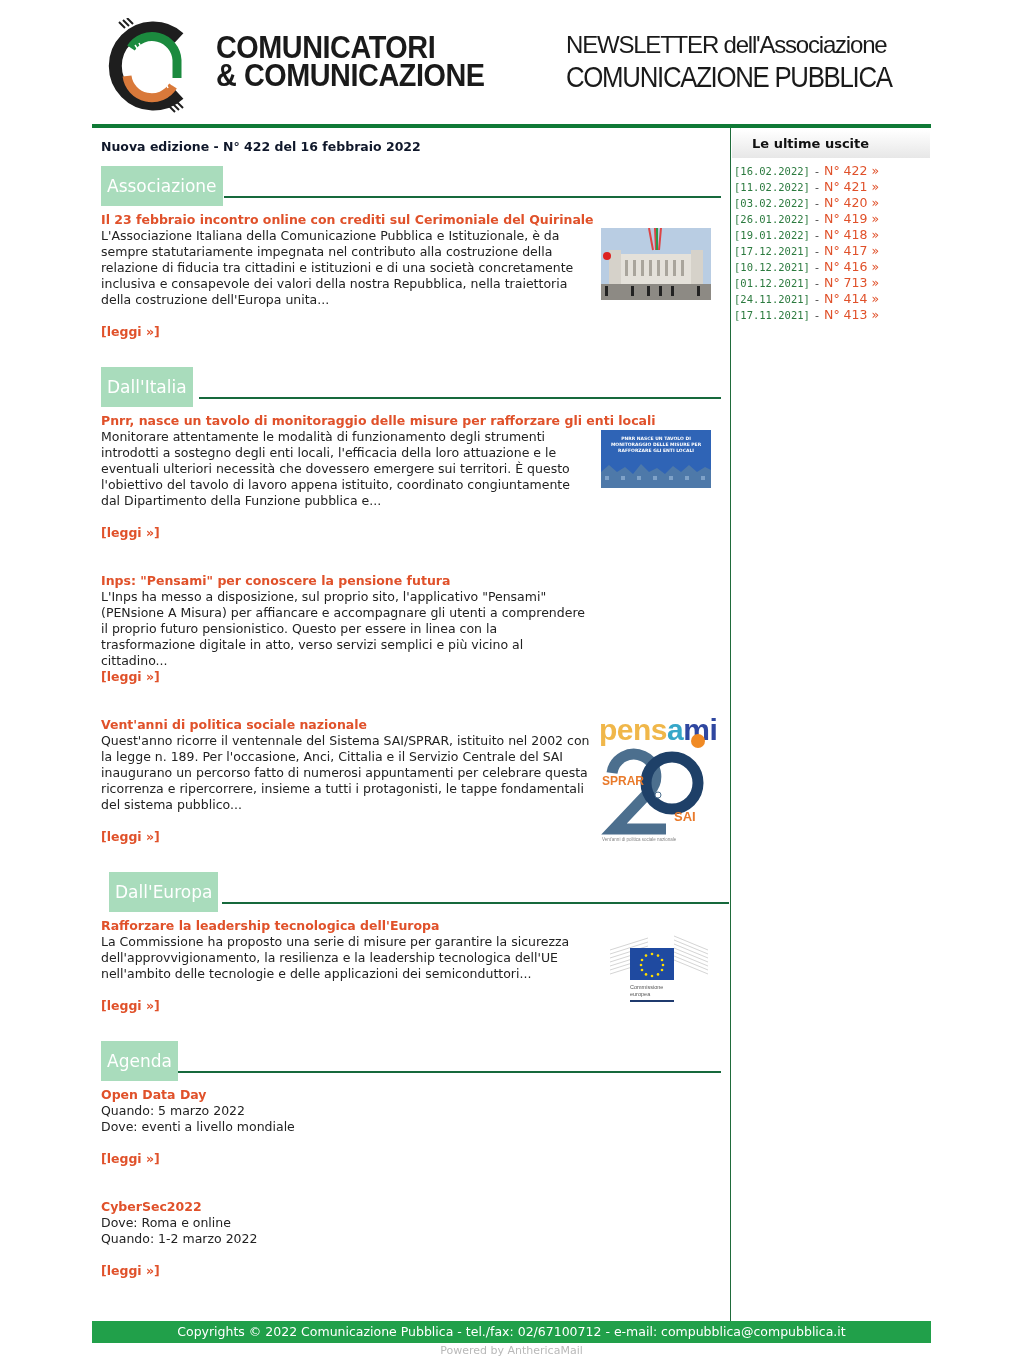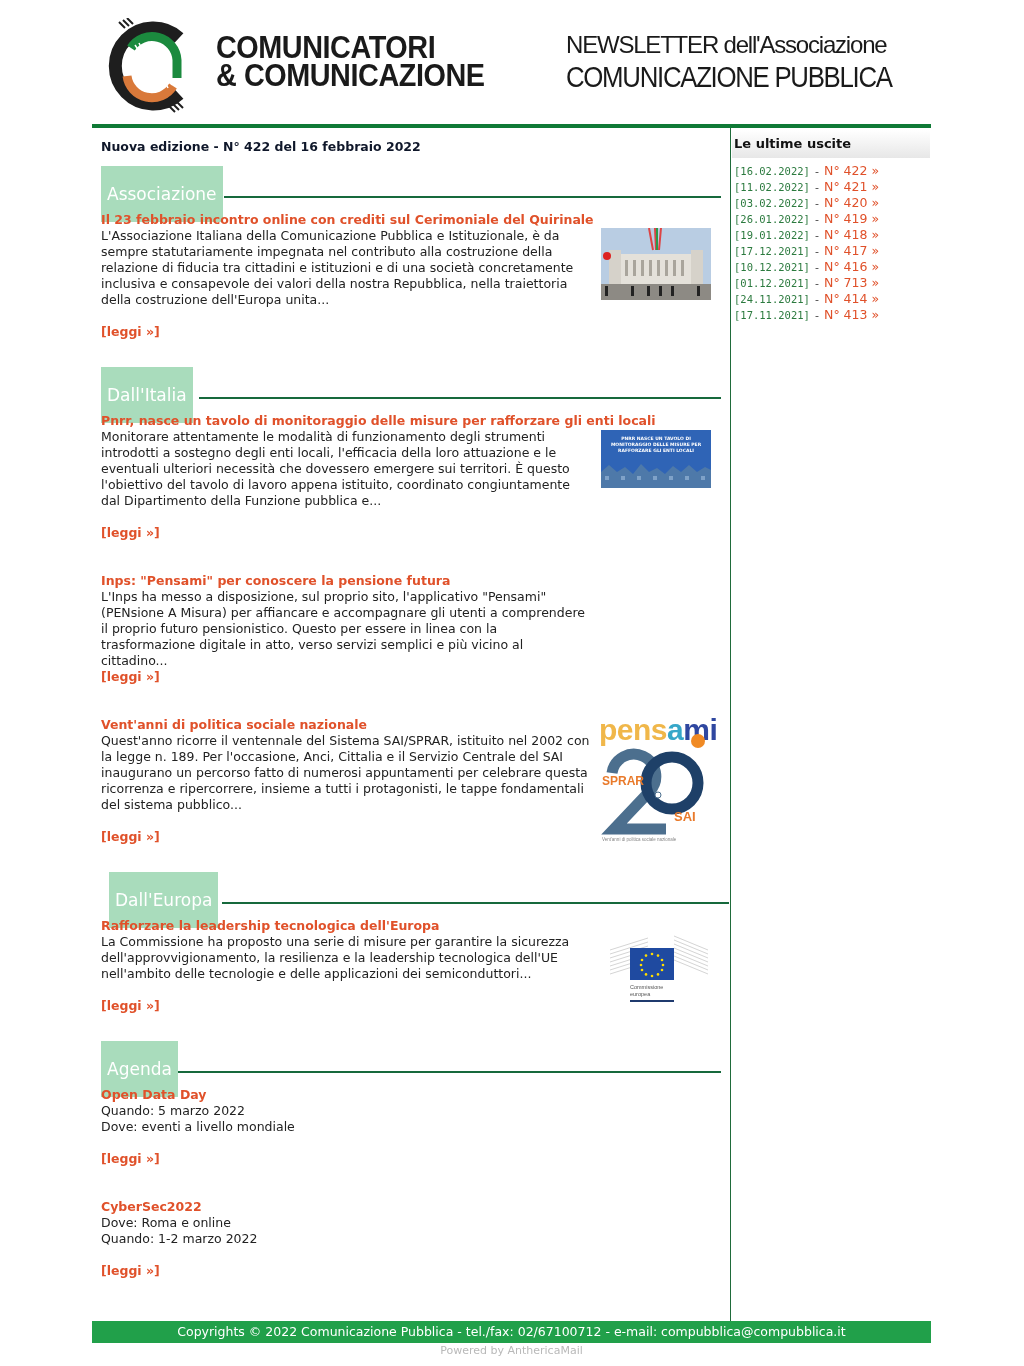--- a/index.html
+++ b/index.html
@@ -21,33 +21,33 @@
 
   
   .main { position: absolute; left: 0; top: 128px; width: 638px; }
   .vline { position: absolute; left: 638px; top: 128px; width: 1px; height: 1193px; background: #1f6b3a; }
   .side { position: absolute; left: 640px; top: 128px; width: 199px; }
 
   .edition { position: absolute; left: 9px; top: 11px; font-size: 12.5px; font-weight: bold; color: #0f172a; }
 
   .section { position: absolute; left: 9px; width: 620px; height: 32px; }
   .section .tag { position: absolute; left: 0; top: 0; height: 32px; background: #a9dcbc; color: #fff;
-                  font-size: 17px; line-height: 32px; padding: 12px 6px; white-space: nowrap; }
+                  font-size: 17px; line-height: 32px; padding: 4px 6px; white-space: nowrap; }
   .section .rule { position: absolute; right: 0; bottom: 0; height: 2px; background: #16693c; }
 
   .article { position: absolute; left: 9px; width: 612px; font-size: 12.5px; line-height: 16px; color: #222; }
   .article .title { color: #e0512a; font-weight: bold; display: block; cursor: pointer; }
   .article .body { display: block; }
   .article .more { position: absolute; left: 0; color: #e0512a; font-weight: bold; cursor: pointer; }
   .thumb { position: absolute; }
 
   
   .side-title { position: absolute; left: 0; top: 2px; width: 198px; height: 28px;
                 background: linear-gradient(#ffffff, #e7e7e7); font-size: 13px; font-weight: bold;
-                line-height: 28px; padding-left: 2px; box-sizing: border-box; color: #111; }
+                line-height: 28px; padding-left: 20px; box-sizing: border-box; color: #111; }
   .issues { position: absolute; left: 2px; top: 34px; list-style: none; margin: 0; padding: 0; }
   .issues li { height: 16px; line-height: 16px; white-space: nowrap; }
   .issues .date { font-family: "DejaVu Sans Mono", monospace; font-size: 10.5px; color: #2b7a3e; }
   .issues .dash { font-size: 11px; color: #444; }
   .issues .num { font-size: 12.5px; color: #e0512a; cursor: pointer; }
 
   
   .footer { position: absolute; left: 0; top: 1321px; width: 839px; height: 22px; background: #21a04a;
             color: #ffffff; font-size: 12.5px; line-height: 22px; text-align: center; }
   .powered { position: absolute; left: 0; top: 1344px; width: 839px; text-align: center;

